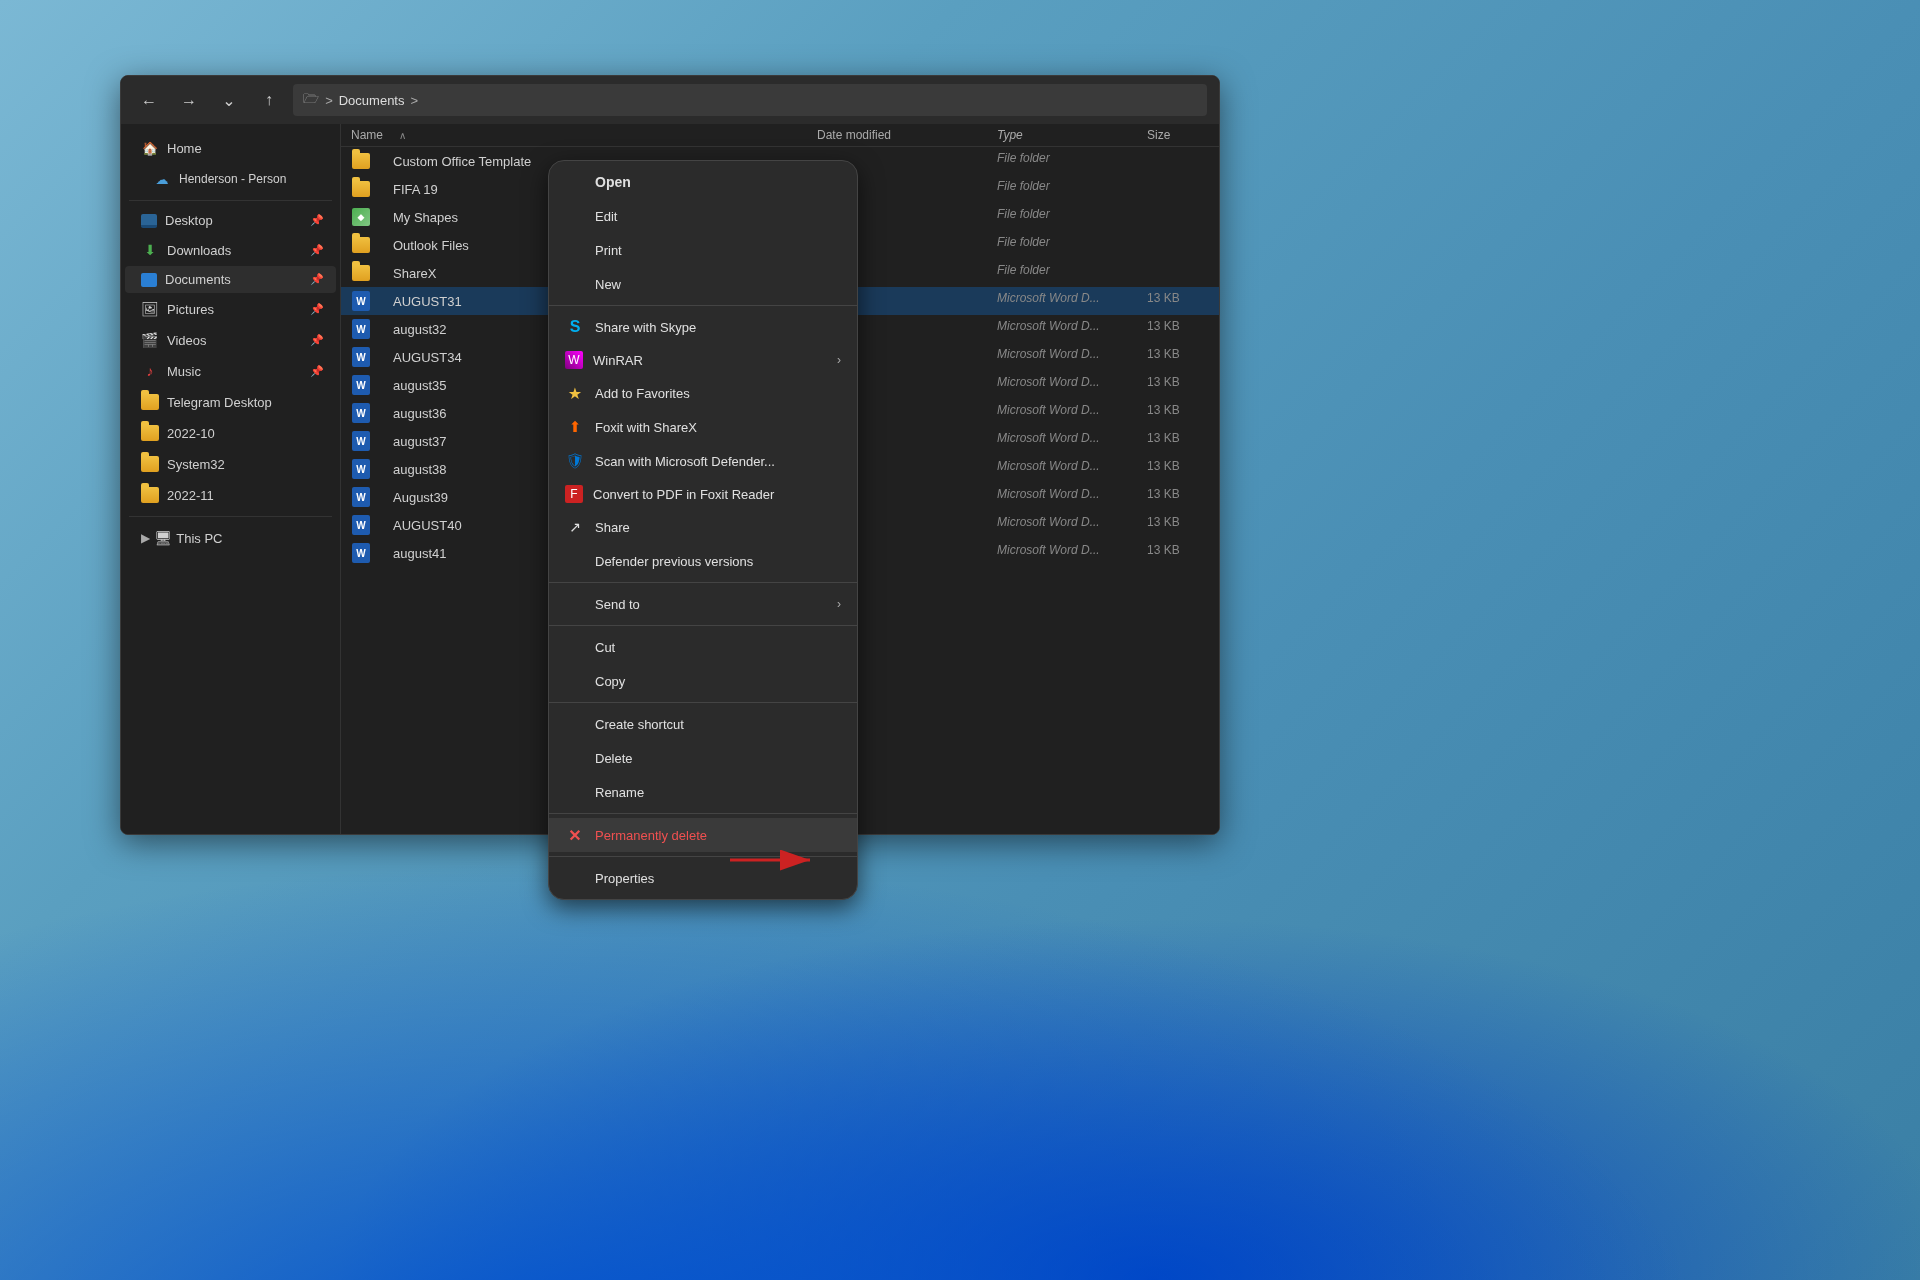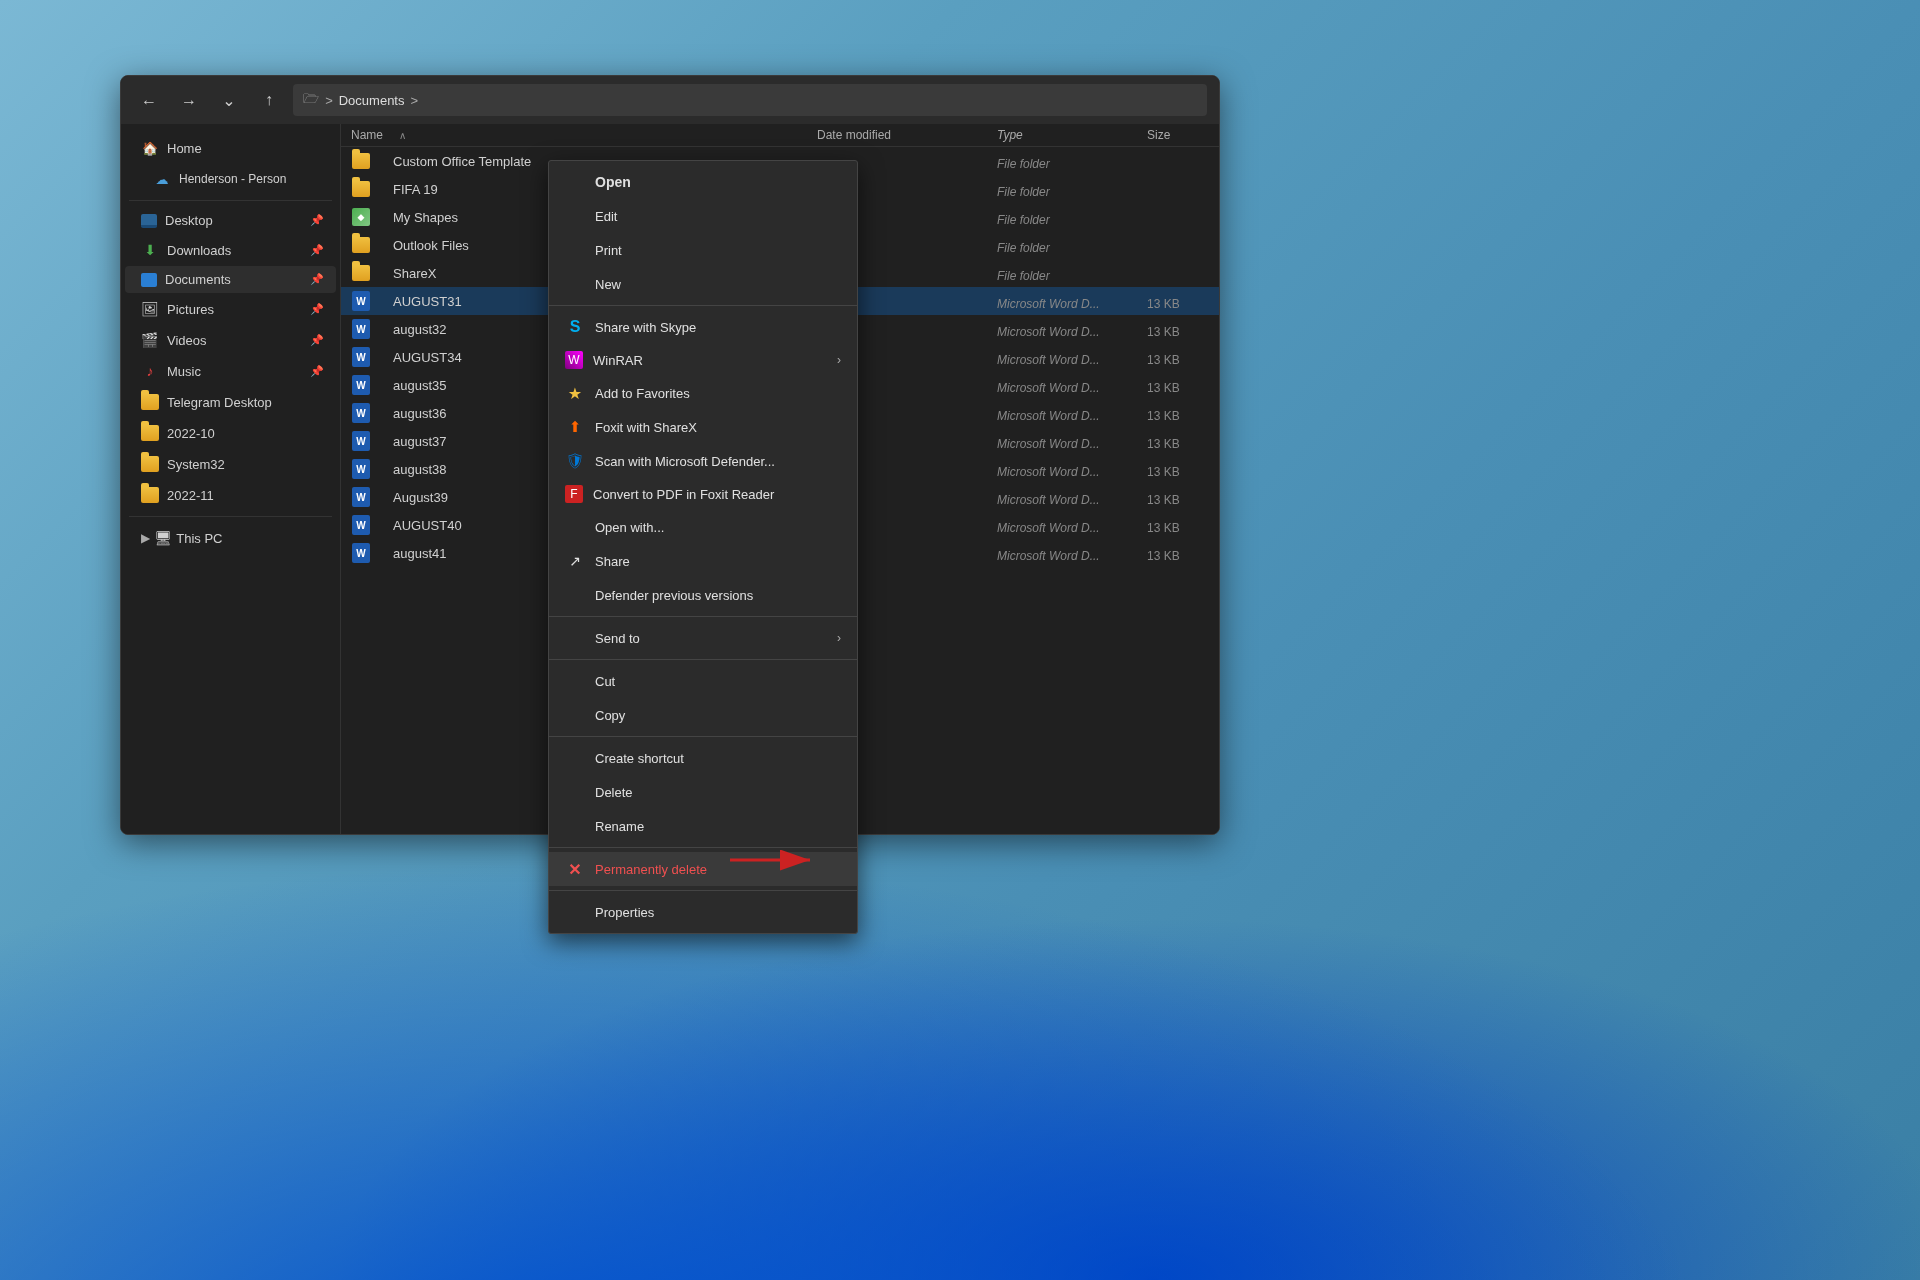--- a/index.html
+++ b/index.html
@@ -144,21 +144,21 @@
       background: #202020;
     }
 
     .col-name { flex: 1; padding-left: 10px; display: flex; align-items: center; gap: 16px; }
     .col-date { width: 180px; padding-left: 8px; }
     .col-type { width: 150px; padding-left: 8px; font-style: italic; }
     .col-size { width: 80px; padding-left: 8px; }
 
     .file-row {
       display: flex;
-      align-items: flex-end;
+      align-items: flex-start;
       padding: 4px 0;
       color: #d0d0d0;
       font-size: 13px;
       cursor: pointer;
     }
     .file-row.selected { background: #1a3a5a; }
 
     .file-icon {
       width: 20px;
       height: 20px;
@@ -203,21 +203,21 @@
     }
 
     
     .context-menu {
       position: absolute;
       top: 160px;
       left: 548px;
       width: 310px;
       background: #2b2b2b;
       border: 1px solid #444;
-      border-radius: 3px;
+      border-radius: 16px;
       box-shadow: 0 8px 24px rgba(0,0,0,0.6);
       padding: 4px 0;
       z-index: 100;
     }
 
     .ctx-item {
       display: flex;
       align-items: center;
       padding: 7px 16px;
       color: #e0e0e0;
@@ -640,24 +640,20 @@
   <div class="ctx-item">
     <span class="ctx-icon defender-color" style="font-size:15px;">🛡</span>
     <span>Scan with Microsoft Defender...</span>
   </div>
 
   <div class="ctx-item">
     <span class="ctx-icon" style="font-size:12px;background:#cc2222;color:white;width:18px;height:18px;border-radius:2px;display:flex;align-items:center;justify-content:center;">F</span>
     <span>Convert to PDF in Foxit Reader</span>
   </div>
 
-  <div class="ctx-item">
-    <span class="ctx-icon"></span>
-    <span>Open with...</span>
-  </div>
 
 
   <div class="ctx-item">
     <span class="ctx-icon" style="font-size:14px;">↗</span>
     <span>Share</span>
   </div>
 
   <div class="ctx-item">
     <span class="ctx-icon"></span>
     <span>Defender previous versions</span>

